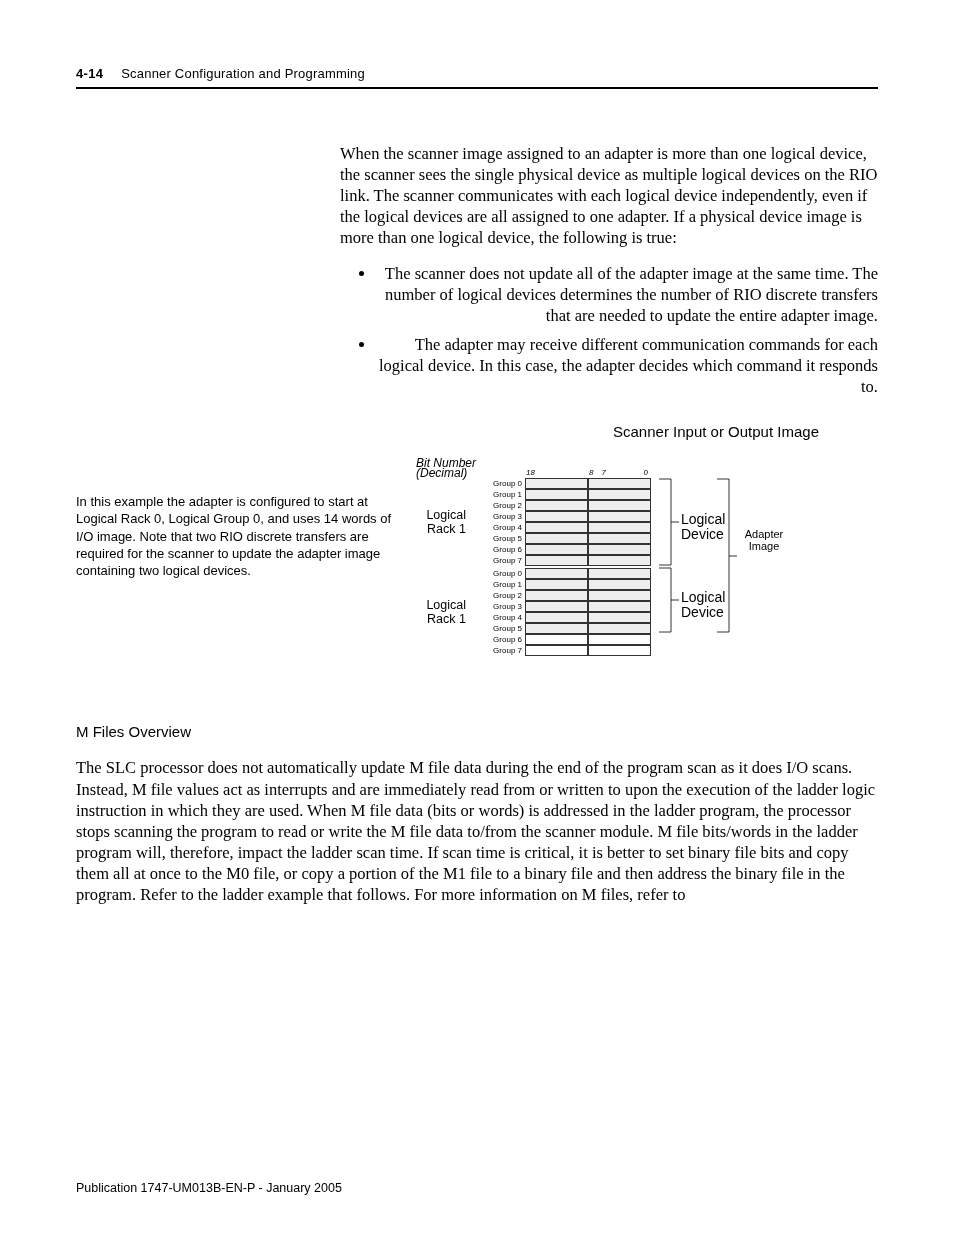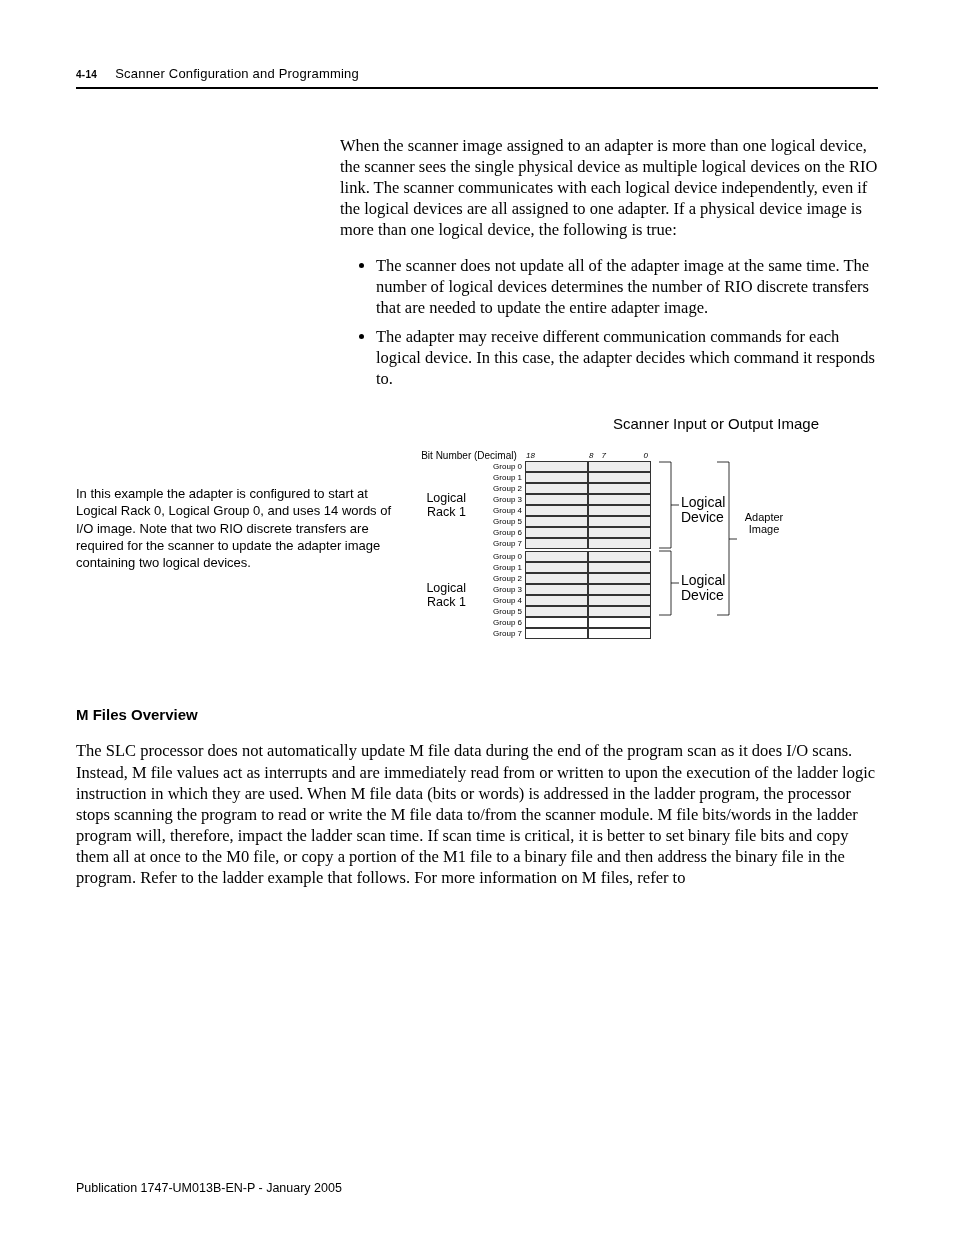--- a/index.html
+++ b/index.html
@@ -19,21 +19,21 @@
   }
   .header-row {
     display: flex;
     align-items: baseline;
     font-family: Arial, Helvetica, sans-serif;
     font-size: 13px;
     margin-bottom: 6px;
   }
   .page-num {
     font-weight: bold;
-    font-size: 10px;
+    font-size: 13px;
     margin-right: 18px;
     letter-spacing: 0.3px;
   }
   .header-title {
     font-size: 13px;
     letter-spacing: 0.2px;
   }
   .hr-thick {
     border: none;
     border-top: 2px solid #000;
@@ -48,47 +48,48 @@
     width: 264px;
     flex: 0 0 264px;
     font-family: Arial, Helvetica, sans-serif;
   }
   .right-col {
     flex: 1;
     font-size: 16.5px;
     line-height: 1.28;
   }
   .body-p {
-    margin: 8px 0 14px 0;
+    margin: 16px 0 14px 0;
   }
   ul.bullets {
     margin: 0 0 14px 0;
     padding-left: 36px;
   }
   ul.bullets li {
     margin-bottom: 8px;
     line-height: 1.28;
+    text-align: right;
   }
   .side-note {
     font-family: Arial, Helvetica, sans-serif;
     font-size: 13px;
     line-height: 1.32;
     margin-top: 70px;
     width: 330px;
   }
   .section-heading {
     font-family: Arial, Helvetica, sans-serif;
     font-weight: bold;
     font-size: 24px;
     margin: 24px 0 0 0;
     letter-spacing: -0.2px;
   }
   .sub-heading {
     font-family: Arial, Helvetica, sans-serif;
-    font-weight: bold;
+    font-weight: normal;
     font-size: 15px;
     margin: 30px 0 16px 0;
   }
   .footer {
     position: absolute;
     bottom: 40px;
     left: 76px;
     font-family: Arial, Helvetica, sans-serif;
     font-size: 12.5px;
   }
@@ -151,24 +152,25 @@
     margin-bottom: 1px;
     height: 10px;
     align-items: flex-end;
   }
   .bit-header .n15 { width: 18px; text-align: left; }
   .bit-header .gap1 { width: 45px; }
   .bit-header .n8  {  }
   .bit-header .n7  { margin-left: 8px; }
   .bit-header .n0  { text-align: right; width: 18px; margin-left: auto; padding-right: 4px;}
   .bit-num-label {
-    font-size: 10px;
+    font-size: 12px;
+    font-style: italic;
     line-height: 10px;
     width: 106px;
-    text-align: center;
+    text-align: left;
   }
   .right-labels {
     position: relative;
     margin-left: 6px;
   }
   .bracket-svg { position: absolute; top: 0; left: 0; }
   .logical-device-lbl {
     position: absolute;
     font-size: 14px;
     line-height: 1.05;

